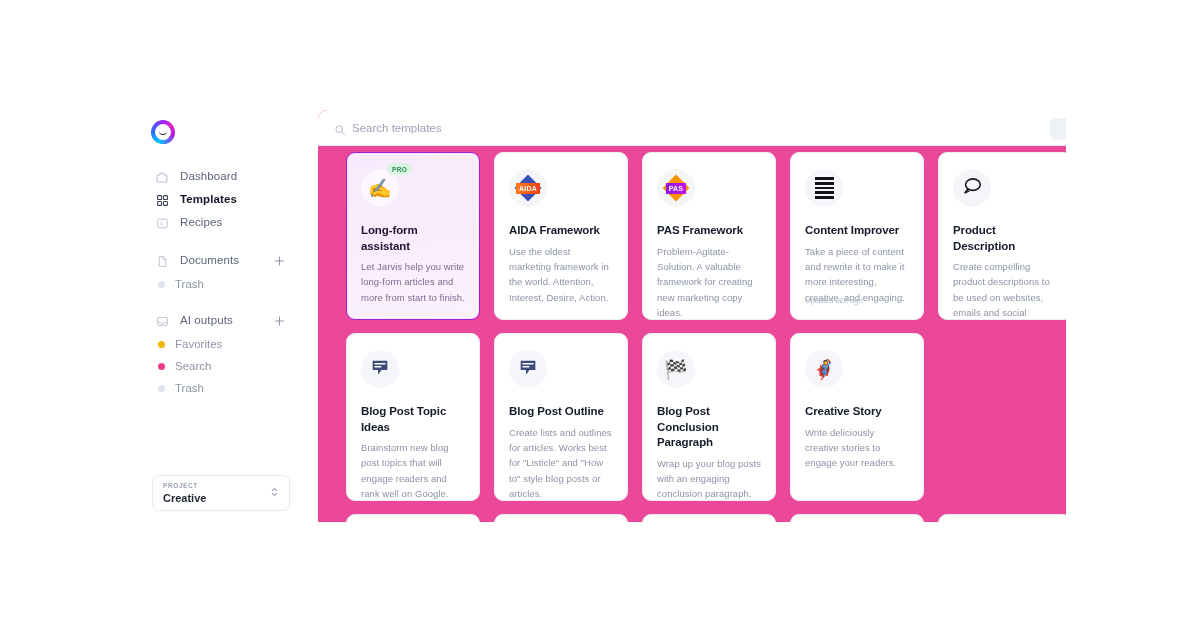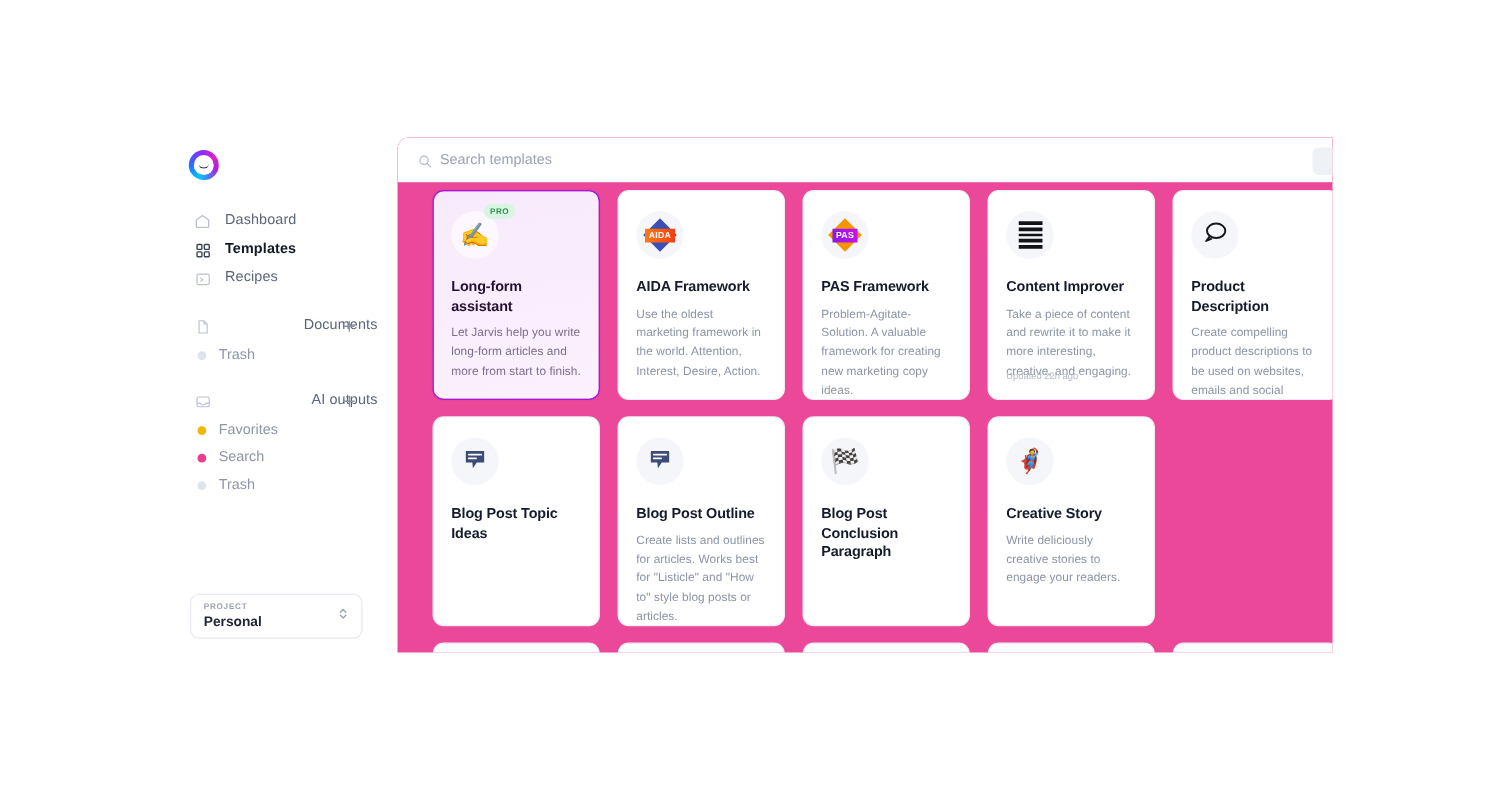--- a/index.html
+++ b/index.html
@@ -77,21 +77,21 @@
     font-size: 11.5px;
     color: #5b6478;
     letter-spacing: 0.1px;
     line-height: 1;
   }
   .nav-item.active .nav-label { color: #111827; font-weight: 700; }
   .nav-item.active .nav-icon { color: #3b4254; }
 
   .nav-gap { height: 15px; }
 
-  .nav-head { position: relative; justify-content: space-between; }
+  .nav-head { position: relative; }
   .nav-plus {
     position: absolute;
     right: 16px; top: 50%;
     transform: translateY(-50%);
     width: 13px; height: 13px;
     color: #8a93a6;
     cursor: pointer;
   }
   .nav-plus svg { display: block; }
 
@@ -375,21 +375,21 @@
         <div class="nav-sub">
           <span class="dot" style="background:#dfe3ec"></span>
           <span class="sub-label">Trash</span>
         </div>
       </div>
 
     </nav>
 
     <div class="project">
       <span class="project-label">PROJECT</span>
-      <span class="project-value">Personal</span>
+      <span class="project-value">Creative</span>
       <span class="project-caret">
         <svg width="9" height="12" viewBox="0 0 10 14" fill="none" stroke="currentColor" stroke-width="1.3" stroke-linecap="round" stroke-linejoin="round">
             <path d="M2.5 5.5 5 3l2.5 2.5"></path>
             <path d="M2.5 8.5 5 11l2.5-2.5"></path>
           </svg>
       </span>
     </div>
   </aside>
 
   <main class="main">
@@ -475,20 +475,21 @@
         <div class="card">
           <div class="card-icon">
             <span class="bubble-filled">
               <svg width="20" height="20" viewBox="0 0 24 24" fill="currentColor">
                   <path d="M3.2 4.5h17.6v11.2h-7.1L10 21l-.6-5.3H3.2z"></path>
                   <path d="M6 8h12M6 11.6h7" stroke="#fff" stroke-width="1.7" stroke-linecap="round"></path>
                 </svg>
             </span>
           </div>
           <div class="card-title">Blog Post Topic Ideas</div>
+          <div class="card-desc">Brainstorm new blog post topics that will engage readers and rank well on Google.</div>
         </div>
 
         <div class="card">
           <div class="card-icon">
             <span class="bubble-filled">
               <svg width="20" height="20" viewBox="0 0 24 24" fill="currentColor">
                   <path d="M3.2 4.5h17.6v11.2h-7.1L10 21l-.6-5.3H3.2z"></path>
                   <path d="M6 8h12M6 11.6h7" stroke="#fff" stroke-width="1.7" stroke-linecap="round"></path>
                 </svg>
             </span>
@@ -496,20 +497,21 @@
           <div class="card-title">Blog Post Outline</div>
           <div class="card-desc">Create lists and outlines for articles. Works best for "Listicle" and "How to" style blog posts or articles.</div>
         </div>
 
 
         <div class="card">
           <div class="card-icon">
             <span class="emoji">🏁</span>
           </div>
           <div class="card-title">Blog Post Conclusion Paragraph</div>
+          <div class="card-desc">Wrap up your blog posts with an engaging conclusion paragraph.</div>
         </div>
 
         <div class="card">
           <div class="card-icon">
             <span class="emoji">🦸</span>
           </div>
           <div class="card-title">Creative Story</div>
           <div class="card-desc">Write deliciously creative stories to engage your readers.</div>
         </div>
 

